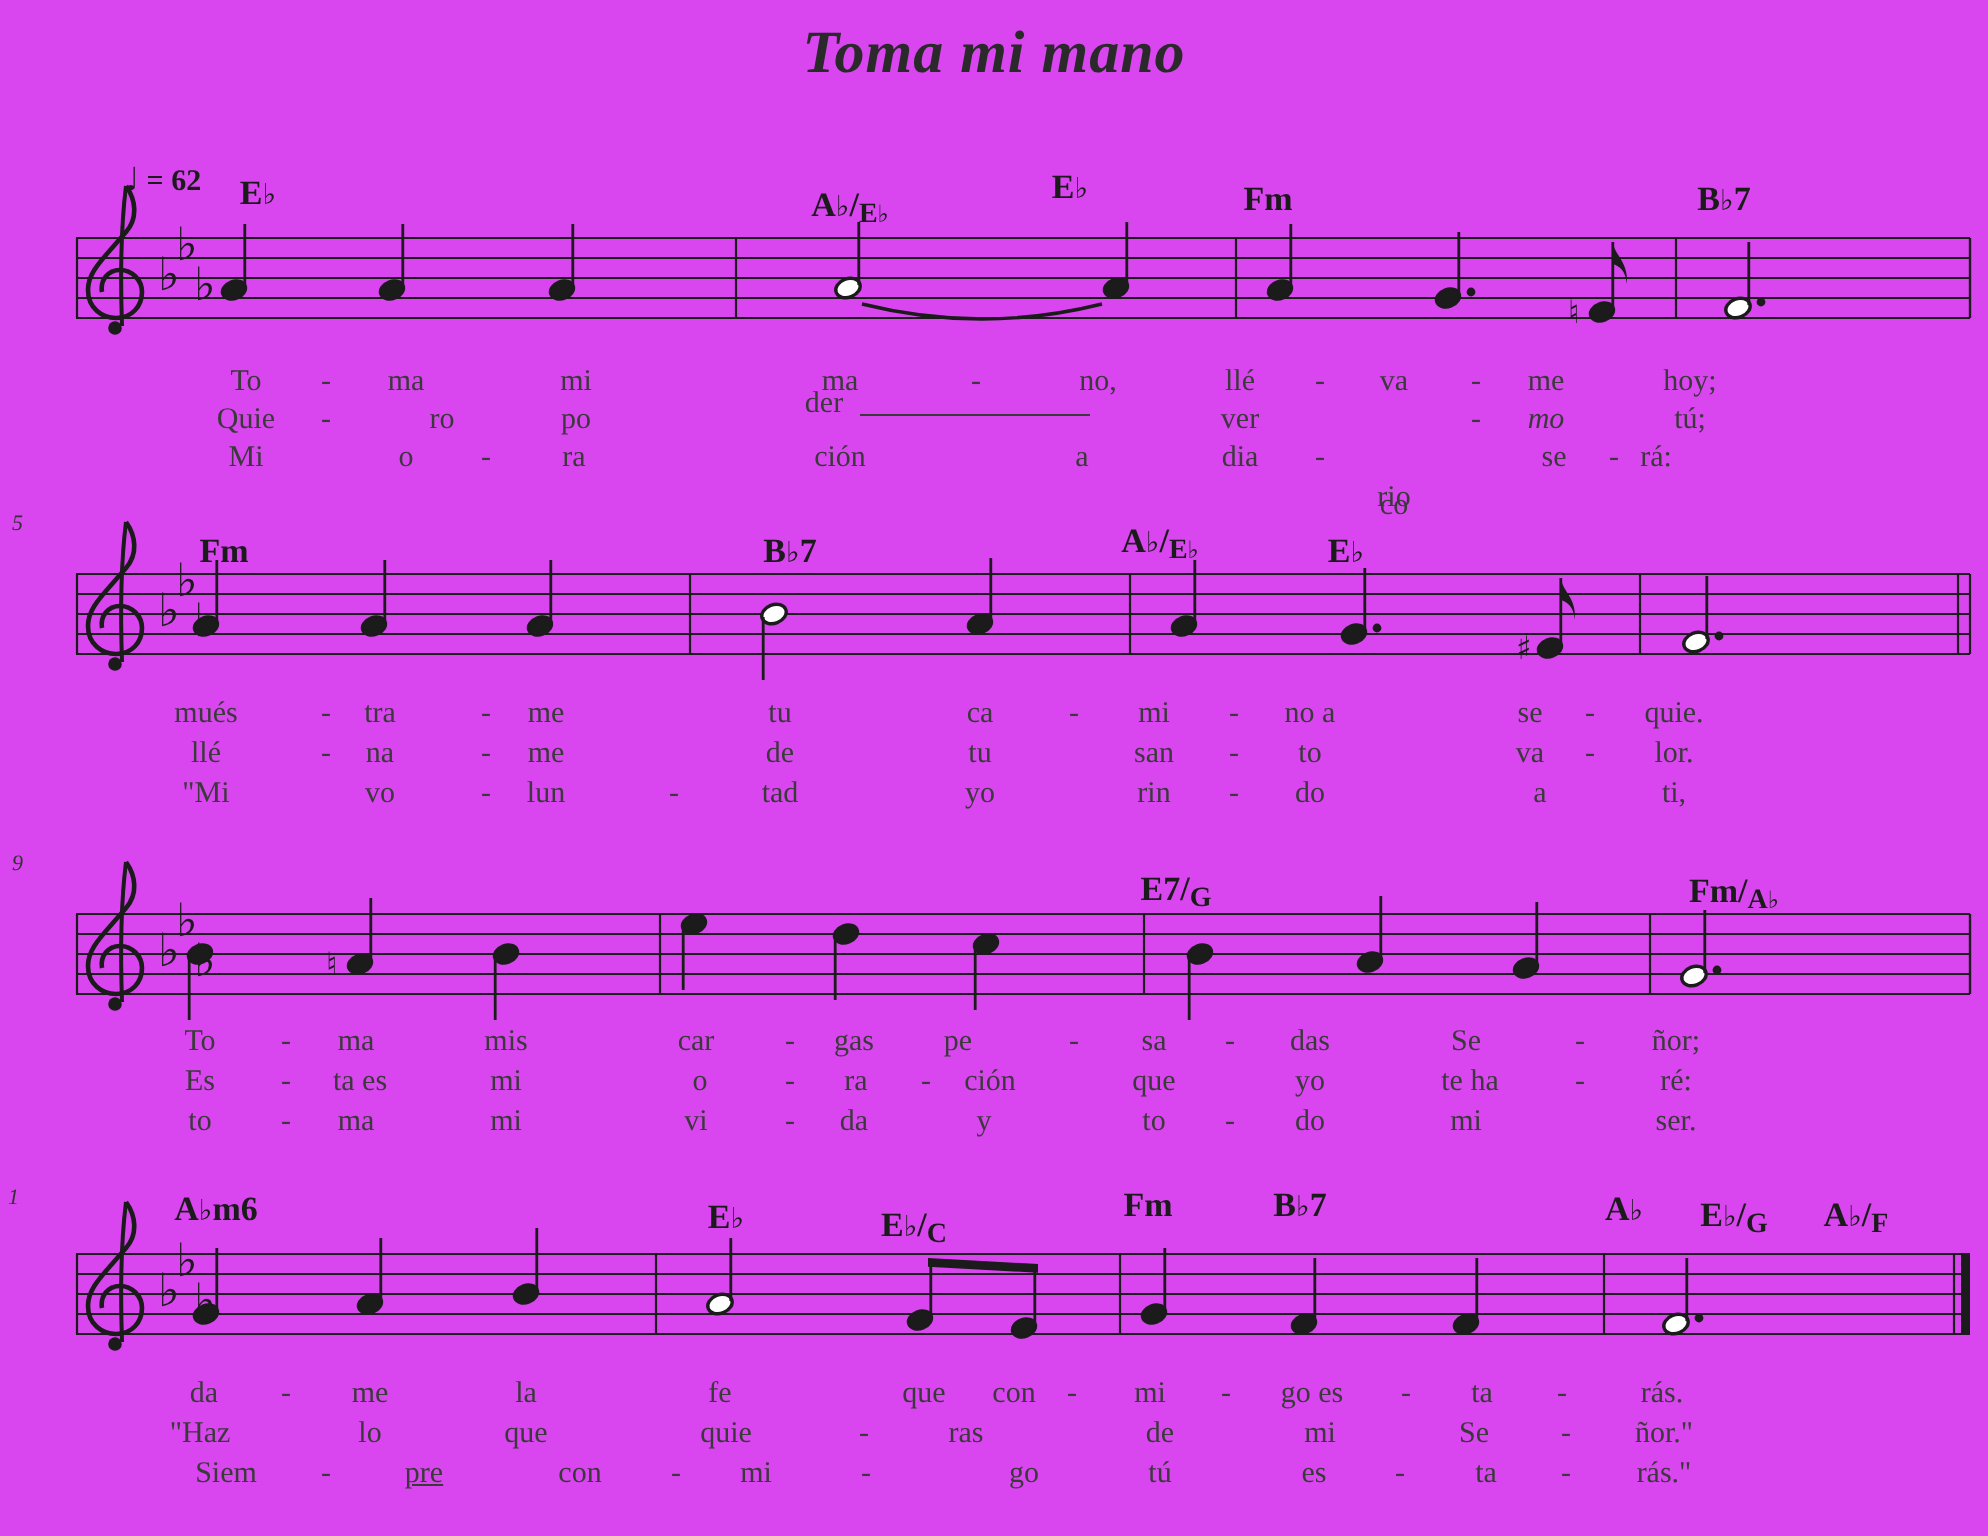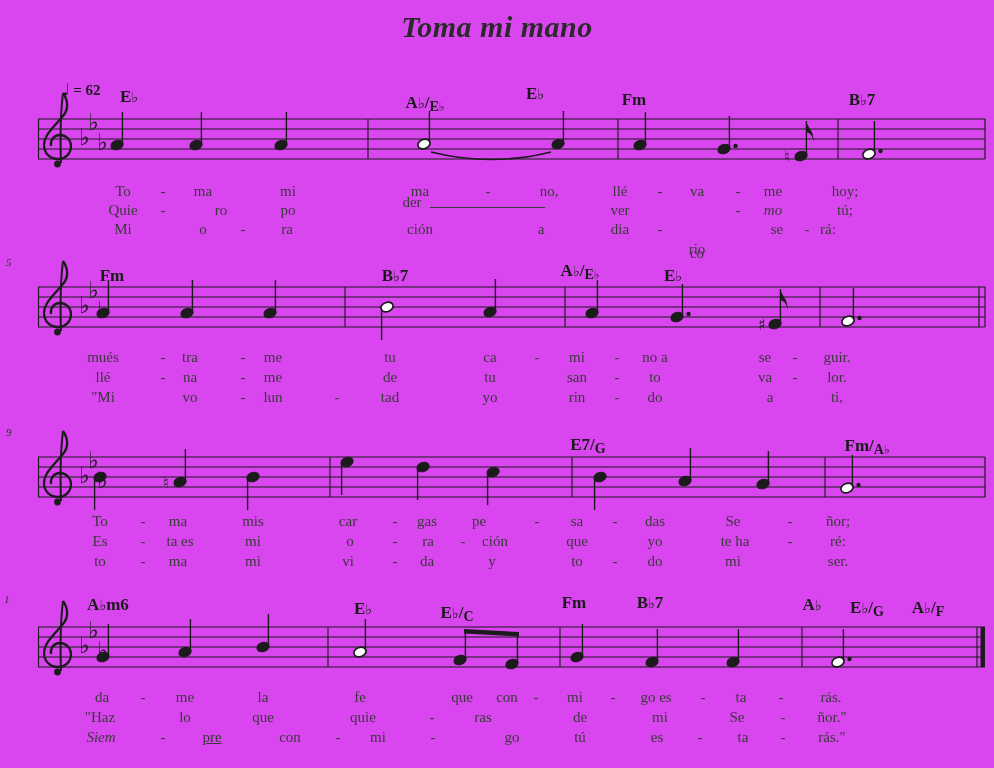--- a/index.html
+++ b/index.html
@@ -337,21 +337,21 @@
       <div class="syl" style="left: 243px; top: 349px;">-</div>
       <div class="syl" style="left: 273px; top: 349px;">me</div>
       <div class="syl" style="left: 390px; top: 349px;">tu</div>
       <div class="syl" style="left: 490px; top: 349px;">ca</div>
       <div class="syl" style="left: 537px; top: 349px;">-</div>
       <div class="syl" style="left: 577px; top: 349px;">mi</div>
       <div class="syl" style="left: 617px; top: 349px;">-</div>
       <div class="syl" style="left: 655px; top: 349px;">no a</div>
       <div class="syl" style="left: 765px; top: 349px;">se</div>
       <div class="syl" style="left: 795px; top: 349px;">-</div>
-      <div class="syl" style="left: 837px; top: 349px;">guir.</div>
+      <div class="syl" style="left: 837px; top: 349px;">quie.</div>
       <div class="syl" style="left: 103px; top: 369px;">llé</div>
       <div class="syl" style="left: 163px; top: 369px;">-</div>
       <div class="syl" style="left: 190px; top: 369px;">na</div>
       <div class="syl" style="left: 243px; top: 369px;">-</div>
       <div class="syl" style="left: 273px; top: 369px;">me</div>
       <div class="syl" style="left: 390px; top: 369px;">de</div>
       <div class="syl" style="left: 490px; top: 369px;">tu</div>
       <div class="syl" style="left: 577px; top: 369px;">san</div>
       <div class="syl" style="left: 617px; top: 369px;">-</div>
       <div class="syl" style="left: 655px; top: 369px;">to</div>
@@ -443,21 +443,21 @@
       <div class="syl" style="left: 185px; top: 709px;">lo</div>
       <div class="syl" style="left: 263px; top: 709px;">que</div>
       <div class="syl" style="left: 363px; top: 709px;">quie</div>
       <div class="syl" style="left: 432px; top: 709px;">-</div>
       <div class="syl" style="left: 483px; top: 709px;">ras</div>
       <div class="syl" style="left: 580px; top: 709px;">de</div>
       <div class="syl" style="left: 660px; top: 709px;">mi</div>
       <div class="syl" style="left: 737px; top: 709px;">Se</div>
       <div class="syl" style="left: 783px; top: 709px;">-</div>
       <div class="syl" style="left: 832px; top: 709px;">ñor."</div>
-      <div class="syl" style="left: 101px; top: 729px; font-style: italic;">Siem</div>
+      <div class="syl" style="left: 113px; top: 729px;">Siem</div>
       <div class="syl" style="left: 163px; top: 729px;">-</div>
       <div class="syl" style="left: 212px; top: 729px; text-decoration: underline;">pre</div>
       <div class="syl" style="left: 290px; top: 729px;">con</div>
       <div class="syl" style="left: 338px; top: 729px;">-</div>
       <div class="syl" style="left: 378px; top: 729px;">mi</div>
       <div class="syl" style="left: 433px; top: 729px;">-</div>
       <div class="syl" style="left: 512px; top: 729px;">go</div>
       <div class="syl" style="left: 580px; top: 729px;">tú</div>
       <div class="syl" style="left: 657px; top: 729px;">es</div>
       <div class="syl" style="left: 700px; top: 729px;">-</div>

